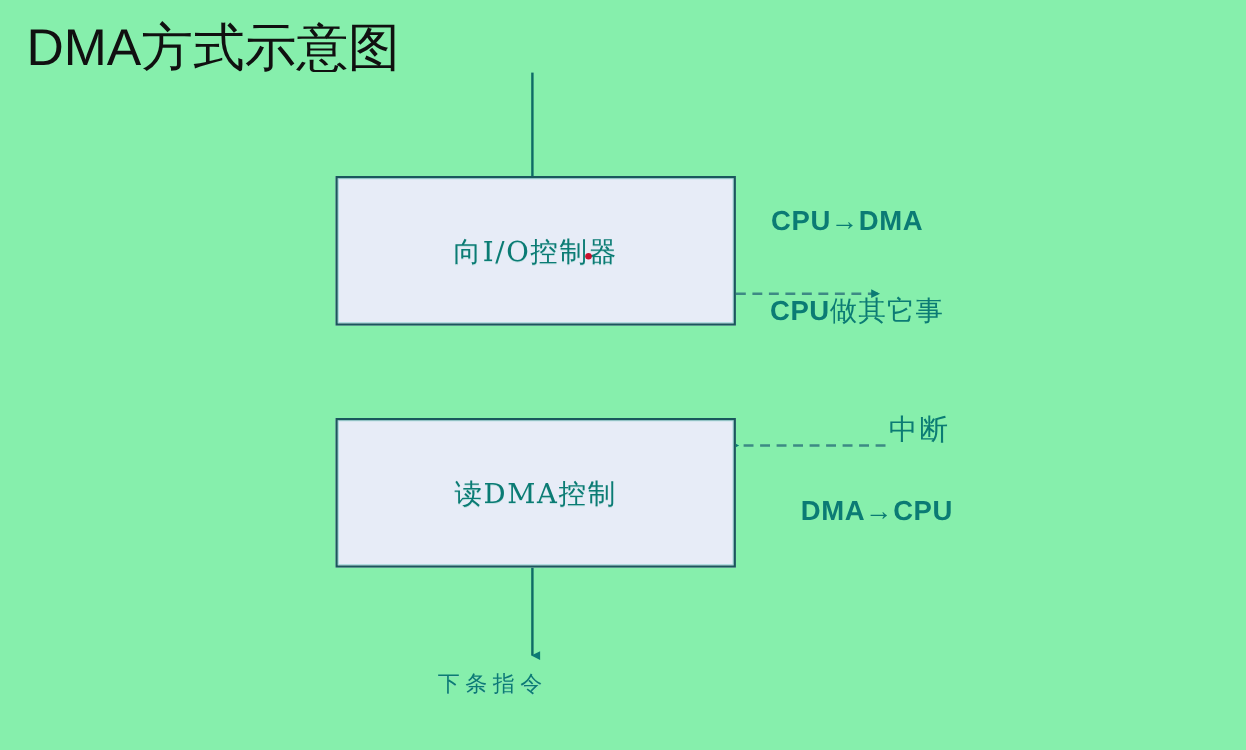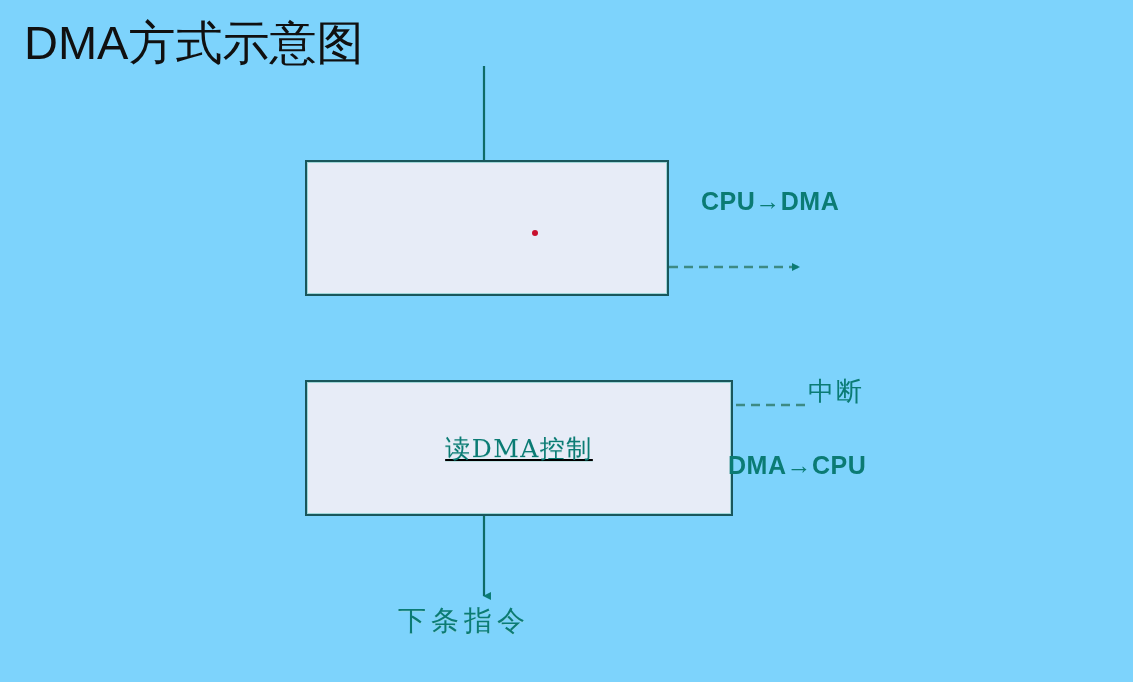--- a/index.html
+++ b/index.html
@@ -11,21 +11,21 @@
     width: 1133px;
     height: 682px;
     background: #f4f4f3;
     font-family: "Liberation Sans", sans-serif;
     overflow: hidden;
   }
   #canvas {
     position: relative;
     width: 1133px;
     height: 682px;
-    background: #7dd3fc;
+    background: #86efac;
   }
   #flow-svg {
     position: absolute;
     left: 0;
     top: 0;
     width: 1133px;
     height: 682px;
   }
 
   
@@ -57,21 +57,21 @@
     font-family: "DejaVu Serif", "Liberation Serif", serif;
     font-size: 25px;
     line-height: 37px;
     color: #0b7b74;
     white-space: nowrap;
     letter-spacing: 1.5px;
     text-shadow: 0 1px 0 rgba(160,215,210,0.55);
   }
 
   #box-read-command { left: 305px; top: 160px; width: 364px; height: 136px; }
-  #box-read-status  { left: 305px; top: 380px; width: 428px; height: 136px; text-decoration: underline; }
+  #box-read-status  { left: 305px; top: 380px; width: 364px; height: 136px; }
 
   .red-dot {
     position: absolute;
     left: 532px;
     top: 230px;
     width: 6px;
     height: 6px;
     border-radius: 50%;
     background: #c8102e;
   }
@@ -110,21 +110,21 @@
   #label-cpu-to-dma   { left: 701px; top: 186px; }
   #label-cpu-other    { left: 700px; top: 268px; }
   #label-interrupt    { left: 808px; top: 375px; }
   #label-dma-to-cpu   { left: 700px; top: 450px; margin-left: 28px; }
 
   .terminal-text {
     position: absolute;
     left: 398px;
     top: 602px;
     font-family: "DejaVu Serif", "Liberation Serif", serif;
-    font-size: 28px;
+    font-size: 20px;
     line-height: 38px;
     color: #0b7b74;
     letter-spacing: 5px;
     white-space: nowrap;
     text-shadow: 0 1px 0 rgba(160,215,210,0.5);
   }
 </style>
 </head>
 <body>
 
@@ -156,29 +156,31 @@
     <g>
       <line x1="805" y1="405" x2="672" y2="405" stroke="#3d8a84" stroke-width="2.4" stroke-dasharray="9 6" marker-end="url(#arrow-left)"></line>
     </g>
 
     <g>
       <line x1="484" y1="516" x2="484" y2="596" stroke="#0e6b66" stroke-width="2.2" marker-end="url(#arrow-down)"></line>
     </g>
   </svg>
 
   <div class="proc-box" id="box-read-command">
+    <div class="proc-line">向I/O控制器</div>
   </div>
   <div class="red-dot"></div>
 
   <div class="proc-box" id="box-read-status">
     <div class="proc-line">读DMA控制</div>
   </div>
 
   <div class="annot annot-latin" id="label-cpu-to-dma">CPU→DMA</div>
 
+  <div class="annot annot-mixed" id="label-cpu-other"><span class="lat">CPU</span><span>做其它事</span></div>
 
   <div class="annot annot-cjk" id="label-interrupt">中断</div>
 
   <div class="annot annot-latin" id="label-dma-to-cpu">DMA→CPU</div>
 
   <div class="terminal-text">下条指令</div>
 
 </div>
 
 </body></html>

